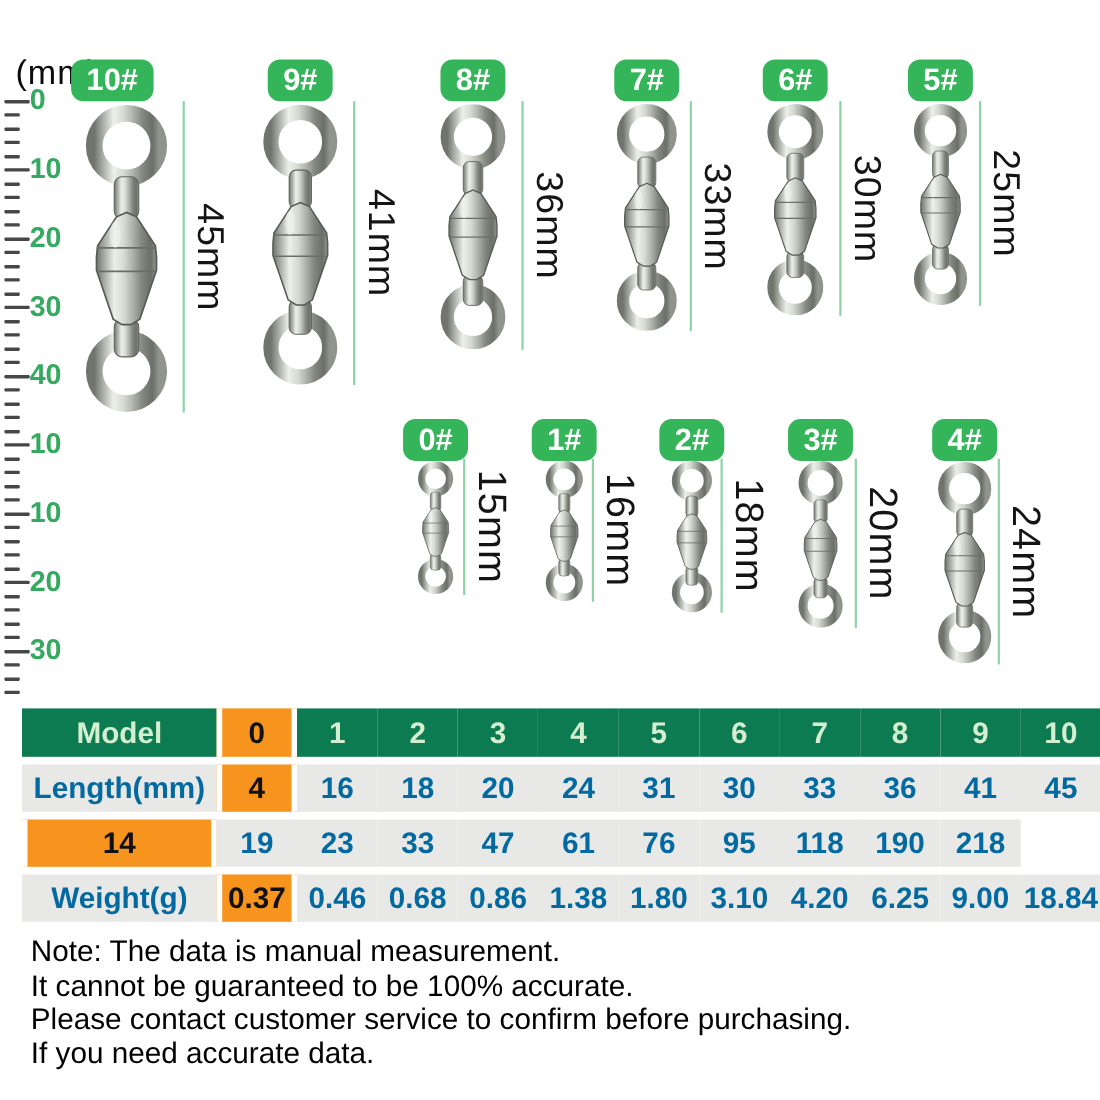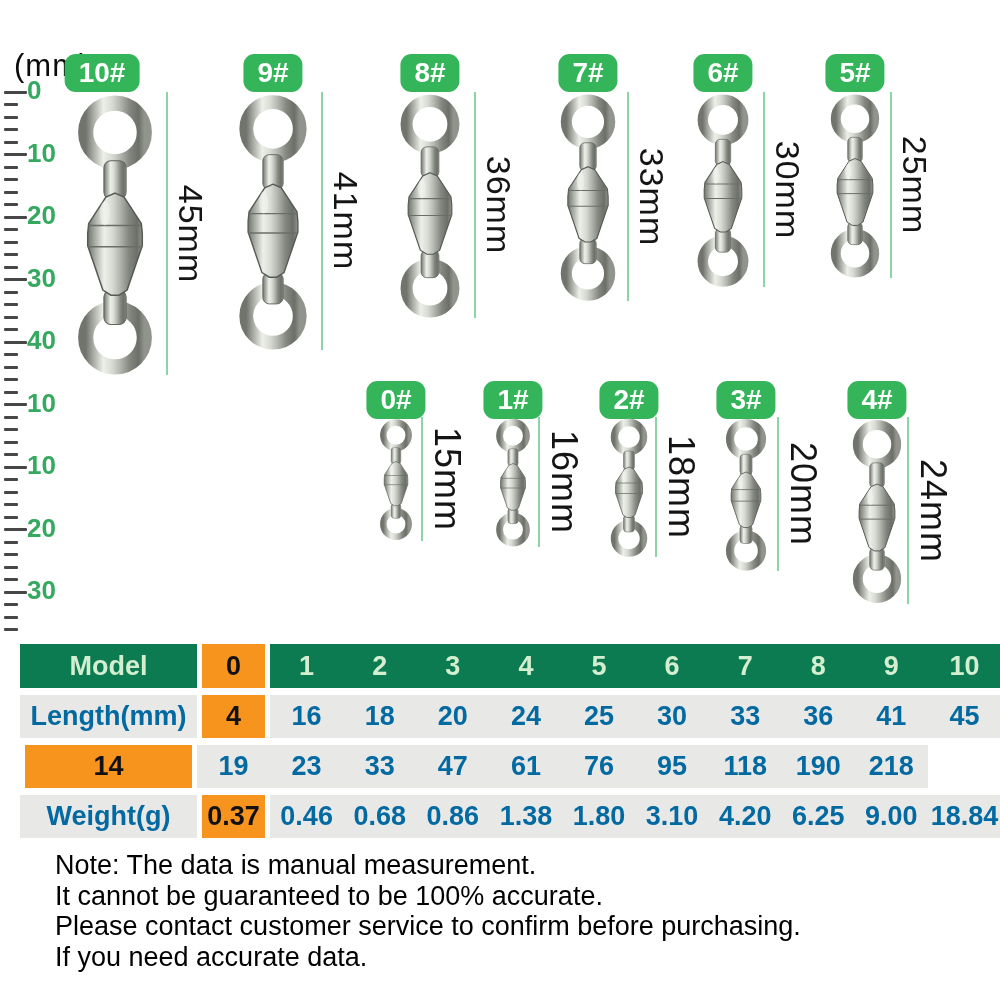--- a/index.html
+++ b/index.html
@@ -31,21 +31,21 @@
   .t-row.header{height:44px;}
   .cell{
     display:flex;align-items:center;justify-content:center;
     font-weight:bold;font-size:27px;color:#0369a1;box-sizing:border-box;white-space:nowrap;
   }
   .t-row.header .cell{background:#0d7b52;color:#d4efcf;}
   .t-row.data .cell{background:#e8e8e7;}
   .cell.hl{background:#f7941e !important;color:#111 !important;border-left:5px solid #fff;border-right:5px solid #fff;}
   
   .note{position:absolute;left:28px;top:850px;font-size:27px;line-height:30.5px;color:#000;}
-  .note div{white-space:nowrap;margin-left:27px;}
+  .note div{white-space:nowrap;}
   .defs-holder{position:absolute;width:0;height:0;overflow:hidden;}
 </style>
 </head>
 <body>
 
 <div class="stage">
 
   <svg class="defs-holder" aria-hidden="true">
     <defs>
       <linearGradient id="mg" x1="0" y1="0" x2="1" y2="0">
@@ -211,21 +211,21 @@
         <div class="cell">9</div>
         <div class="cell">10</div>
       </div>
       <div class="t-row data">
         <div class="cell">Length(mm)</div>
         <div class="cell hl">4</div>
         <div class="cell">16</div>
         <div class="cell">18</div>
         <div class="cell">20</div>
         <div class="cell">24</div>
-        <div class="cell">25</div>
+        <div class="cell">31</div>
         <div class="cell">30</div>
         <div class="cell">33</div>
         <div class="cell">36</div>
         <div class="cell">41</div>
         <div class="cell">45</div>
       </div>
       <div class="t-row data">
         <div class="cell hl">14</div>
         <div class="cell">19</div>
         <div class="cell">23</div>

